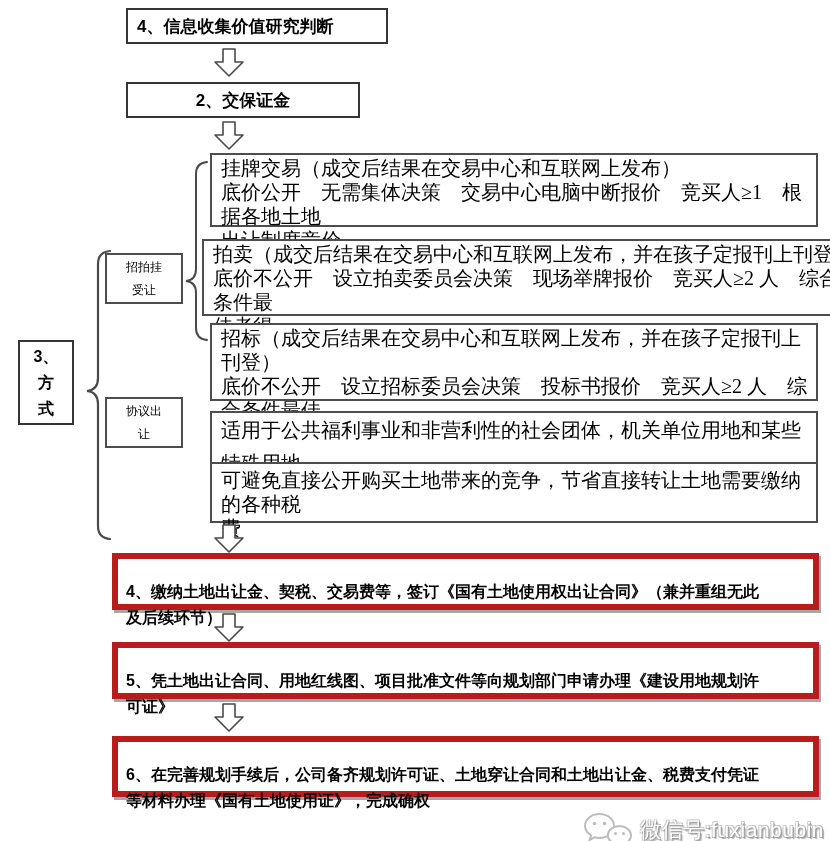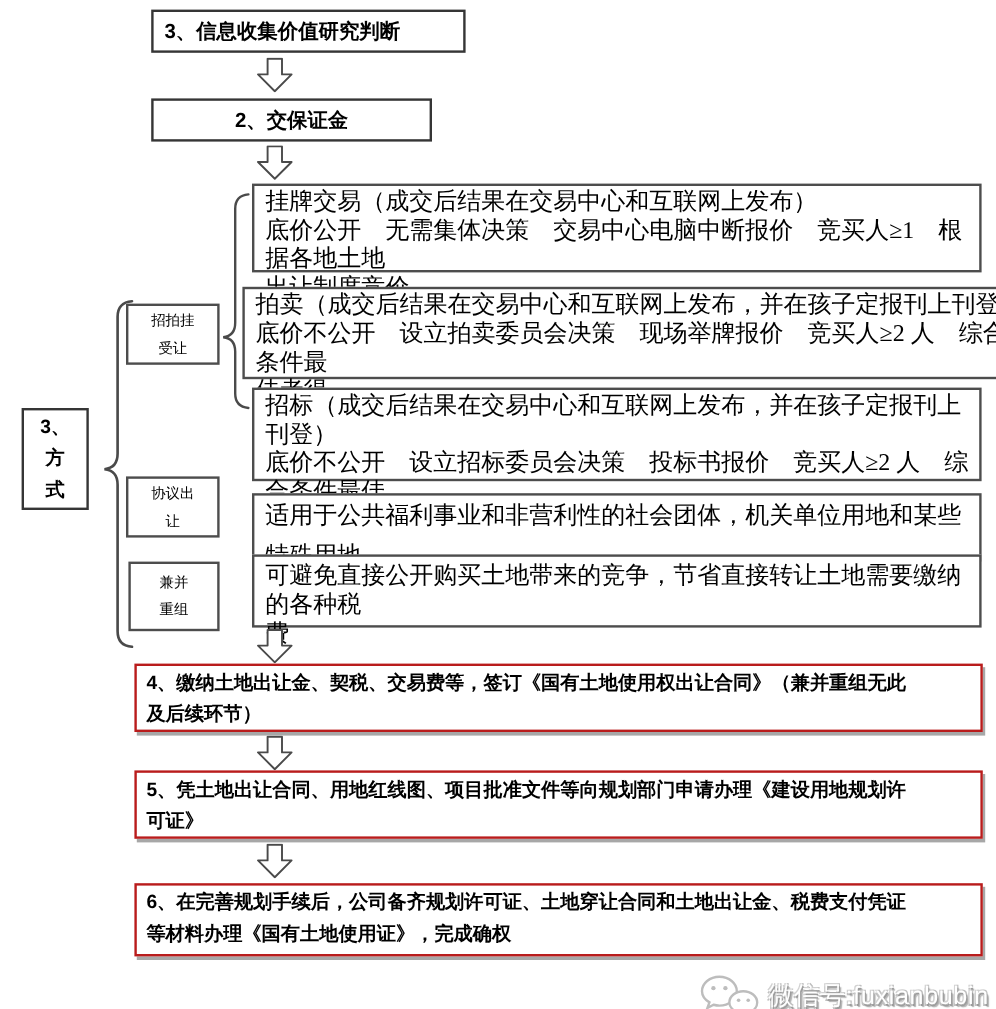--- a/index.html
+++ b/index.html
@@ -25,26 +25,26 @@
   
   .step-box{
     border:2px solid #353535;
     font-weight:bold;
     font-size:17px;
     display:flex;
     align-items:center;
   }
   
   .big-box{
-    border:2px solid #b91c1c;
+    border:6px solid #b91c1c;
     box-shadow:2px 3px 0 rgba(60,60,60,0.45);
     font-weight:bold;
     font-size:16px;
     line-height:26px;
-    padding:2px 8px;
+    padding:20px 8px;
     text-align:justify;
   }
   
   .desc-box{
     border:2px solid #4d4d4d;
     font-family:"Liberation Serif",serif;
     font-size:20px;
     line-height:24px;
     padding:1px 9px;
   }
@@ -107,21 +107,21 @@
 <div id="canvas">
 
   <svg id="connector-layer" width="830" height="841" viewBox="0 0 830 841">
 
     <path d="M 110 251 Q 98 252 98 264 L 98 378 Q 98 390 87 391 Q 98 392 98 404 L 98 526 Q 98 538 110 539" fill="none" stroke="#4a4a4a" stroke-width="2.2" stroke-linecap="round"></path>
 
     <path d="M 207 162 Q 196 163 196 174 L 196 269 Q 196 280 186 281 Q 196 282 196 293 L 196 328 Q 196 339 207 340" fill="none" stroke="#4a4a4a" stroke-width="2" stroke-linecap="round"></path>
   </svg>
 
   <div class="box step-box" style="left:126px;top:8px;width:262px;height:36px;padding-left:9px;">
-    <span>3、信息收集价值研究判断</span>
+    <span>4、信息收集价值研究判断</span>
   </div>
 
   <svg class="arrow" style="left:213px;top:48px;" width="32" height="29" viewBox="0 0 32 29">
     <path d="M10 1 H22 V14 H30 L16 28 L2 14 H10 Z" fill="#ffffff" stroke="#4a4a4a" stroke-width="1.6" stroke-linejoin="round"></path>
   </svg>
 
   <div class="box step-box" style="left:126px;top:82px;width:234px;height:36px;justify-content:center;">
     <span>2、交保证金</span>
   </div>
 
@@ -130,22 +130,20 @@
   </svg>
 
   <div class="box method-box preline" style="left:18px;top:340px;width:56px;height:85px;">3、
 方
 式</div>
 
   <div class="box opt-box preline" style="left:105px;top:253px;width:78px;height:51px;">招拍挂
 受让</div>
   <div class="box opt-box preline" style="left:105px;top:397px;width:78px;height:51px;">协议出
 让</div>
-  <div class="box opt-box preline" style="left:107px;top:468px;width:76px;height:58px;">兼并
-重组</div>
 
   <div class="box desc-box preline" style="left:210px;top:153px;width:608px;height:74px;">挂牌交易（成交后结果在交易中心和互联网上发布）
 底价公开　无需集体决策　交易中心电脑中断报价　竞买人≥1　根据各地土地
 出让制度竞价</div>
   <div class="box desc-box preline" style="left:202px;top:239px;width:662px;height:77px;">拍卖（成交后结果在交易中心和互联网上发布，并在孩子定报刊上刊登）
 底价不公开　设立拍卖委员会决策　现场举牌报价　竞买人≥2 人　综合条件最
 佳者得</div>
   <div class="box desc-box preline" style="left:210px;top:323px;width:608px;height:78px;">招标（成交后结果在交易中心和互联网上发布，并在孩子定报刊上刊登）
 底价不公开　设立招标委员会决策　投标书报价　竞买人≥2 人　综合条件最佳
 者得</div>

